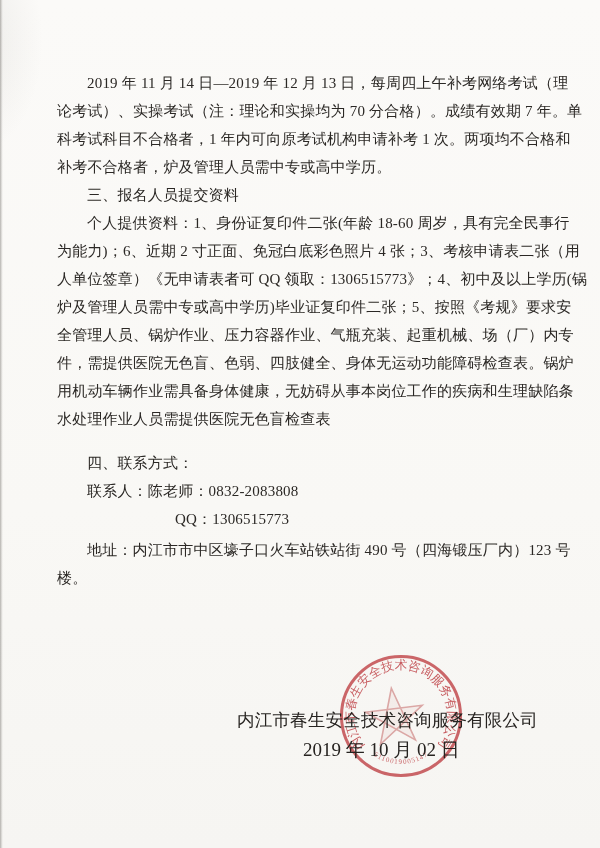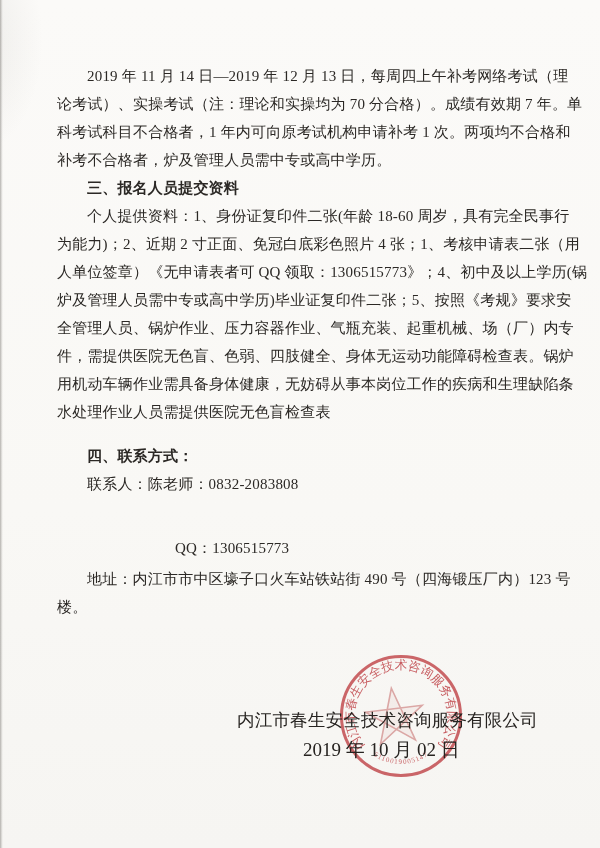--- a/index.html
+++ b/index.html
@@ -20,29 +20,29 @@
     position:absolute;left:0;top:0;width:3px;height:100%;
     background:linear-gradient(90deg,rgba(70,66,60,.38),rgba(70,66,60,.07) 70%,transparent);
     pointer-events:none;
   }
   .scan-corner{
     position:absolute;left:0;top:0;width:120px;height:200px;
     background:radial-gradient(90px 160px at -20px 40px,rgba(120,115,108,.10),transparent 70%);
     pointer-events:none;
   }
   .textflow{
-    position:absolute;left:57px;top:62px;width:492px;
+    position:absolute;left:57px;top:69px;width:492px;
     font-size:15px;line-height:28px;
     letter-spacing:.2px;
   }
   .ln{white-space:nowrap;}
   .indent{padding-left:30px;}
   .ind-zhang{padding-left:98px;}
-  .ind-qq{padding-left:118px;margin-top:36px;}
-  .heading{font-weight:bold;}
+  .ind-qq{padding-left:118px;}
+  .heading{font-weight:normal;}
   .gap4{margin-top:16px;}
   .gap3{margin-top:3px;text-align:center;}
   .signature-company{
     position:absolute;left:237px;top:710px;
     font-size:17.5px;line-height:21px;letter-spacing:.2px;
     color:#262320;white-space:nowrap;
   }
   .signature-date{
     position:absolute;left:303px;top:739px;
     font-size:19px;line-height:21px;
@@ -61,21 +61,21 @@
   <div class="scan-corner"></div>
 
   <div class="textflow">
     <div class="ln indent">2019 年 11 月 14 日—2019 年 12 月 13 日，每周四上午补考网络考试（理</div>
     <div class="ln">论考试）、实操考试（注：理论和实操均为 70 分合格）。成绩有效期 7 年。单</div>
     <div class="ln">科考试科目不合格者，1 年内可向原考试机构申请补考 1 次。两项均不合格和</div>
     <div class="ln">补考不合格者，炉及管理人员需中专或高中学历。</div>
 
     <div class="ln indent heading">三、报名人员提交资料</div>
     <div class="ln indent">个人提供资料：1、身份证复印件二张(年龄 18-60 周岁，具有完全民事行</div>
-    <div class="ln">为能力)；2、近期 2 寸正面、免冠白底彩色照片 4 张；1、考核申请表二张（用</div>
+    <div class="ln">为能力)；6、近期 2 寸正面、免冠白底彩色照片 4 张；3、考核申请表二张（用</div>
     <div class="ln">人单位签章）《无申请表者可 QQ 领取：1306515773》；4、初中及以上学历(锅</div>
     <div class="ln">炉及管理人员需中专或高中学历)毕业证复印件二张；5、按照《考规》要求安</div>
     <div class="ln">全管理人员、锅炉作业、压力容器作业、气瓶充装、起重机械、场（厂）内专</div>
     <div class="ln">件，需提供医院无色盲、色弱、四肢健全、身体无运动功能障碍检查表。锅炉</div>
     <div class="ln">用机动车辆作业需具备身体健康，无妨碍从事本岗位工作的疾病和生理缺陷条</div>
     <div class="ln">水处理作业人员需提供医院无色盲检查表</div>
 
     <div class="ln indent heading gap4">四、联系方式：</div>
     <div class="ln indent">联系人：陈老师：0832-2083808</div>
     <div class="ln ind-qq">QQ：1306515773</div>

